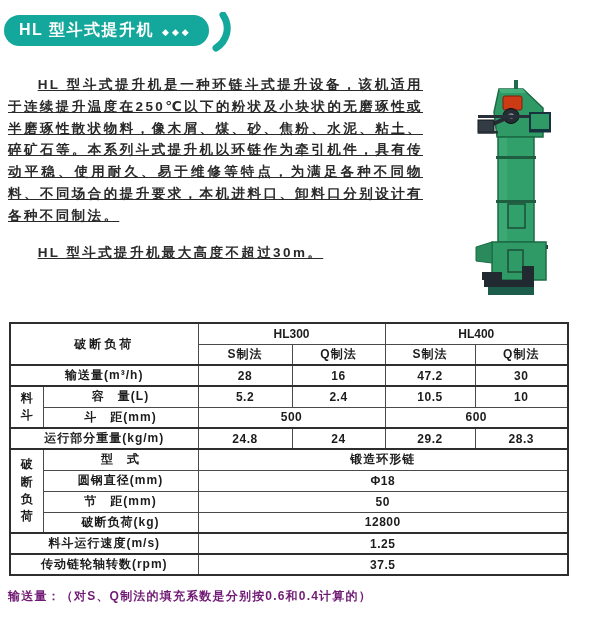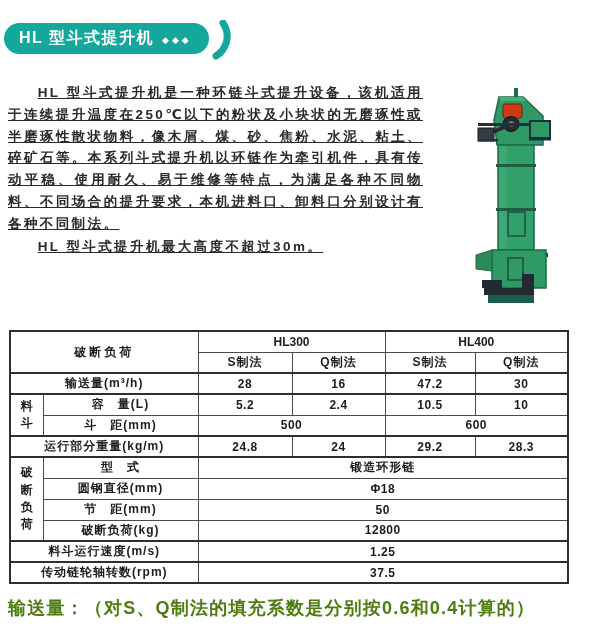--- a/index.html
+++ b/index.html
@@ -2,21 +2,21 @@
 <html><head>
 <meta charset="utf-8">
 <style>
   * { margin: 0; padding: 0; box-sizing: border-box; }
   html, body { background: #ffffff; }
   body {
     width: 604px; height: 628px;
     font-family: "Liberation Sans", "DejaVu Sans", sans-serif;
     color: #222; overflow: hidden;
   }
-  .page { width: 604px; height: 628px; padding: 20px 8px 0 8px; position: relative; }
+  .page { width: 604px; height: 628px; padding: 12px 8px 0 8px; position: relative; }
 
   
   .banner-row { display: flex; align-items: flex-start; height: 38px; margin-left: -4px; }
   .pill {
     display: inline-flex; align-items: center;
     background: #14a79b; color: #fff;
     height: 31px; border-radius: 17px; padding: 0 17px 0 15px;
     margin-top: 3px;
   }
   .pill-title { font-size: 16px; font-weight: bold; letter-spacing: 1.5px; white-space: nowrap; }
@@ -25,21 +25,21 @@
 
   
   .intro { display: flex; margin-top: 24px; }
   .intro-text { width: 415px; }
   .intro-text p {
     font-size: 13.5px; font-weight: 600; letter-spacing: 2.4px;
     line-height: 21.8px; text-align: justify; color: #2a2a2a;
     text-indent: 2.2em;
     text-decoration: underline;
   }
-  .intro-text p + p { margin-top: 1px; }
+  .intro-text p + p { margin-top: 15px; }
   .machine-photo { margin-left: auto; width: 130px; margin-top: 2px; }
 
   
   .section-title {
     margin-top: 9px; font-size: 15px; font-weight: bold;
     letter-spacing: 1.5px; color: #1c1c1c;
   }
   .section-title .accent { color: #e8590e; }
   .section-title .sep { margin: 0 3px; }
 
@@ -61,22 +61,22 @@
   .model-lbl { letter-spacing: 3px; }
   .num { letter-spacing: 0.5px; }
   .grp span {
     display: block; width: 14px; margin: 0 auto;
     word-break: break-all; white-space: normal;
     line-height: 1.45; letter-spacing: 0; font-family: Liberation Serif, serif;
   }
 
   
   .footnote {
-    margin-top: 12px; font-size: 18px; font-weight: 600;
-    letter-spacing: 1.2px; color: #4d7c0f;
+    margin-top: 12px; font-size: 12px; font-weight: 600;
+    letter-spacing: 1.2px; color: #701a75;
   }
 </style>
 </head>
 <body>
 
 <div class="page">
 
   <div class="banner-row">
     <div class="pill">
       <span class="pill-title">HL 型斗式提升机</span>

